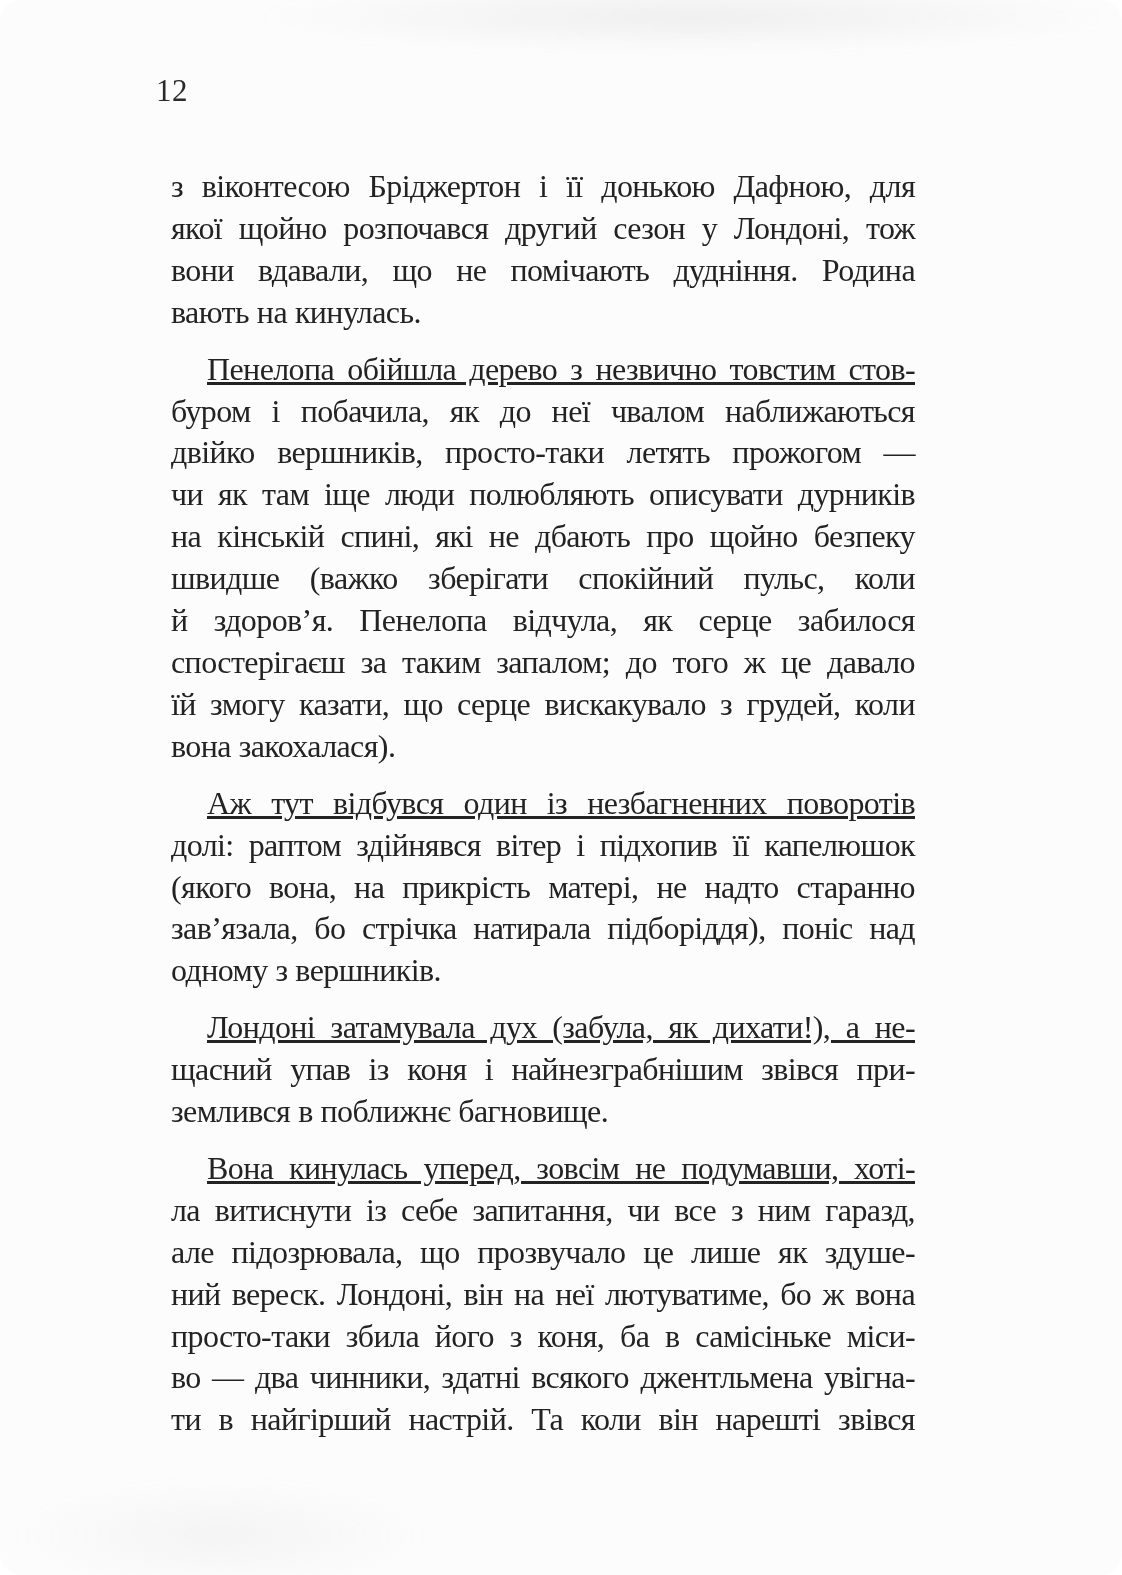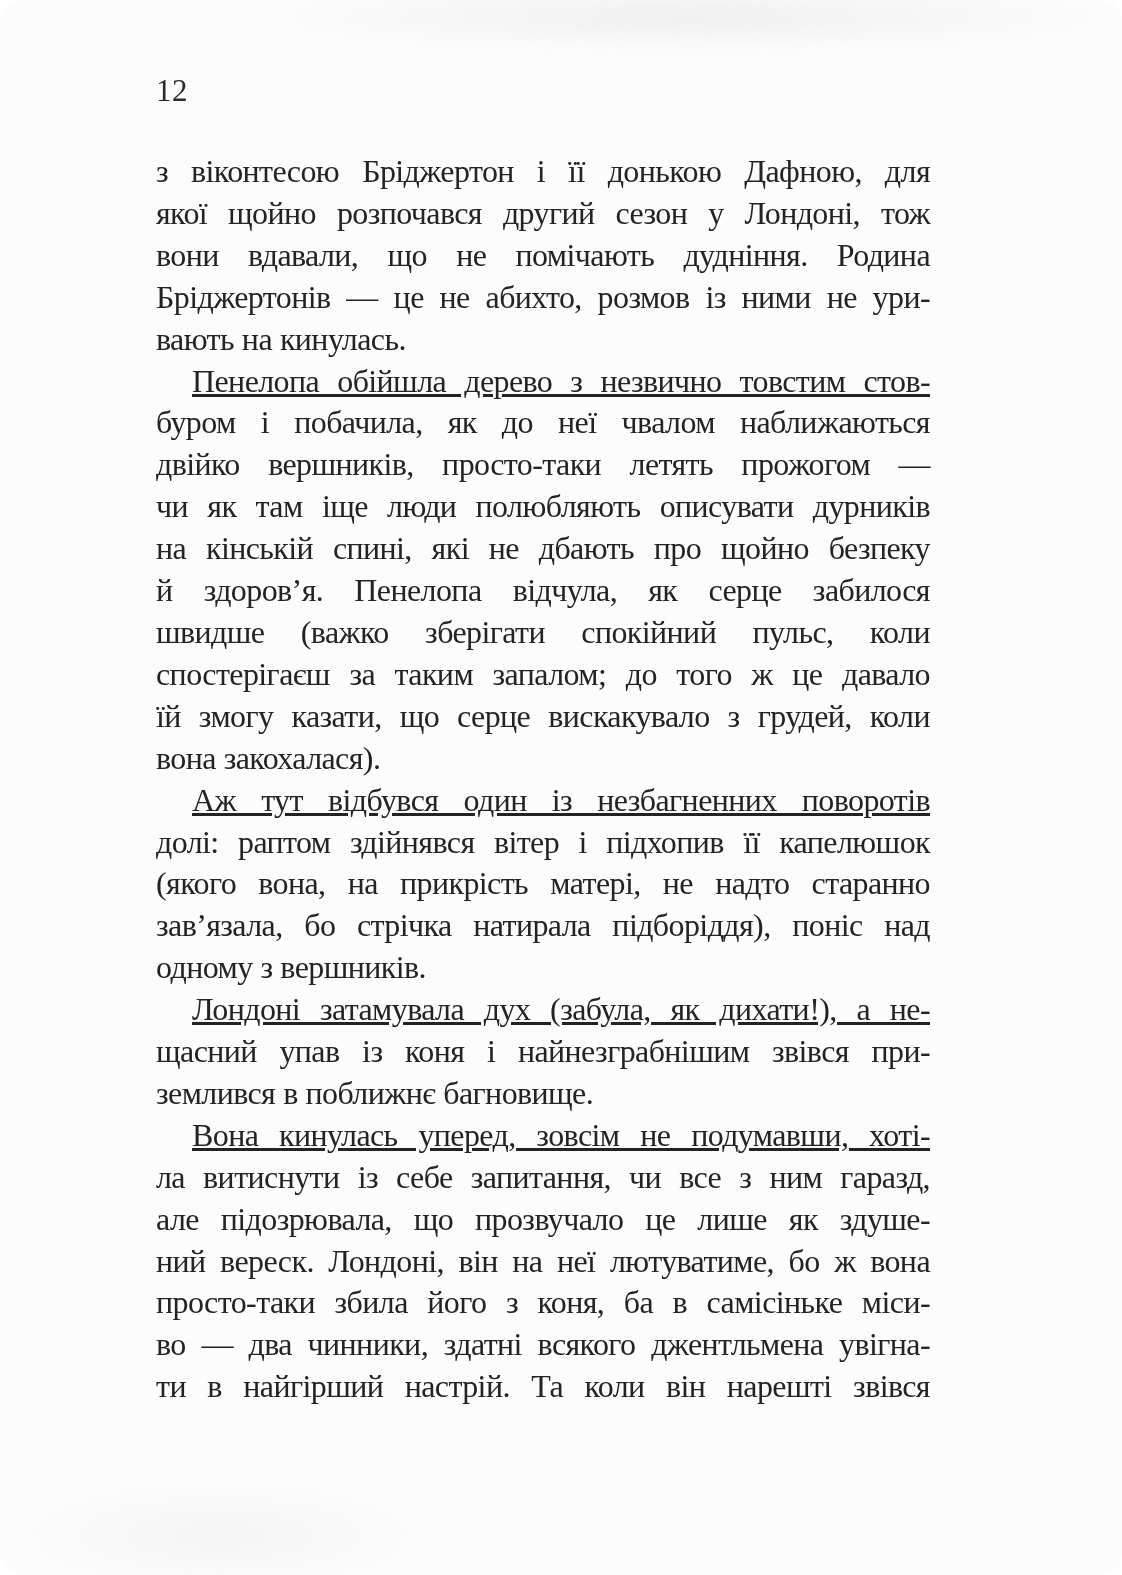--- a/index.html
+++ b/index.html
@@ -43,21 +43,21 @@
     letter-spacing: 0.5px;
     color: #2a2a2a;
   }
   .text-block {
     position: absolute;
     left: 156px;
     top: 151px;
     width: 774px;
   }
   .paragraph {
-    margin: 0;
+    margin: 15px;
   }
   .line {
     font-size: 32px;
     line-height: 41.9px;
     letter-spacing: -0.6px;
     word-spacing: 0.5px;
     text-align: justify;
     text-align-last: justify;
     color: #232323;
   }
@@ -75,31 +75,30 @@
 
 <div class="page">
   <div class="scan-noise noise-top"></div>
   <div class="scan-noise noise-bottom-left"></div>
   <div class="page-number">12</div>
   <div class="text-block">
       <div class="paragraph">
         <div class="line">з віконтесою Бріджертон і її донькою Дафною, для</div>
         <div class="line">якої щойно розпочався другий сезон у Лондоні, тож</div>
         <div class="line">вони вдавали, що не помічають дудніння. Родина</div>
-        <div class="line">Бріджертонів — це не абихто, розмов із ними не ури-</div>
         <div class="line last">вають на кинулась.</div>
       </div>
       <div class="paragraph">
         <div class="line indent">Пенелопа обійшла дерево з незвично товстим стов-</div>
         <div class="line">буром і побачила, як до неї чвалом наближаються</div>
         <div class="line">двійко вершників, просто-таки летять прожогом —</div>
         <div class="line">чи як там іще люди полюбляють описувати дурників</div>
         <div class="line">на кінській спині, які не дбають про щойно безпеку</div>
+        <div class="line">швидше (важко зберігати спокійний пульс, коли</div>
         <div class="line">й здоров’я. Пенелопа відчула, як серце забилося</div>
-        <div class="line">швидше (важко зберігати спокійний пульс, коли</div>
         <div class="line">спостерігаєш за таким запалом; до того ж це давало</div>
         <div class="line">їй змогу казати, що серце вискакувало з грудей, коли</div>
         <div class="line last">вона закохалася).</div>
       </div>
       <div class="paragraph">
         <div class="line indent">Аж тут відбувся один із незбагненних поворотів</div>
         <div class="line">долі: раптом здійнявся вітер і підхопив її капелюшок</div>
         <div class="line">(якого вона, на прикрість матері, не надто старанно</div>
         <div class="line">зав’язала, бо стрічка натирала підборіддя), поніс над</div>
         <div class="line last">одному з вершників.</div>

